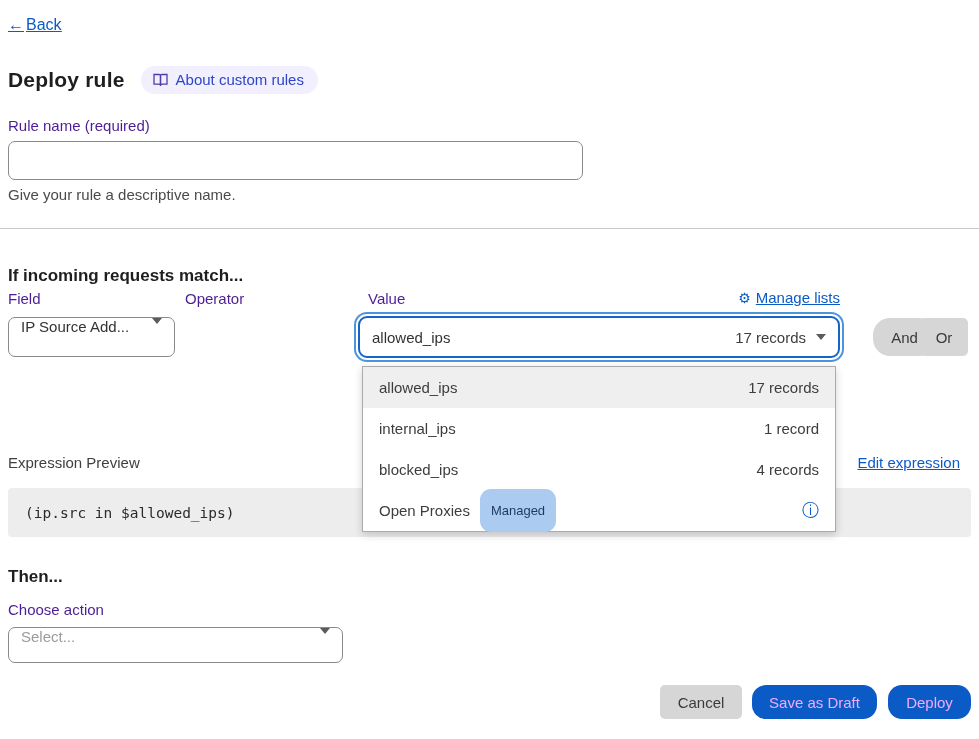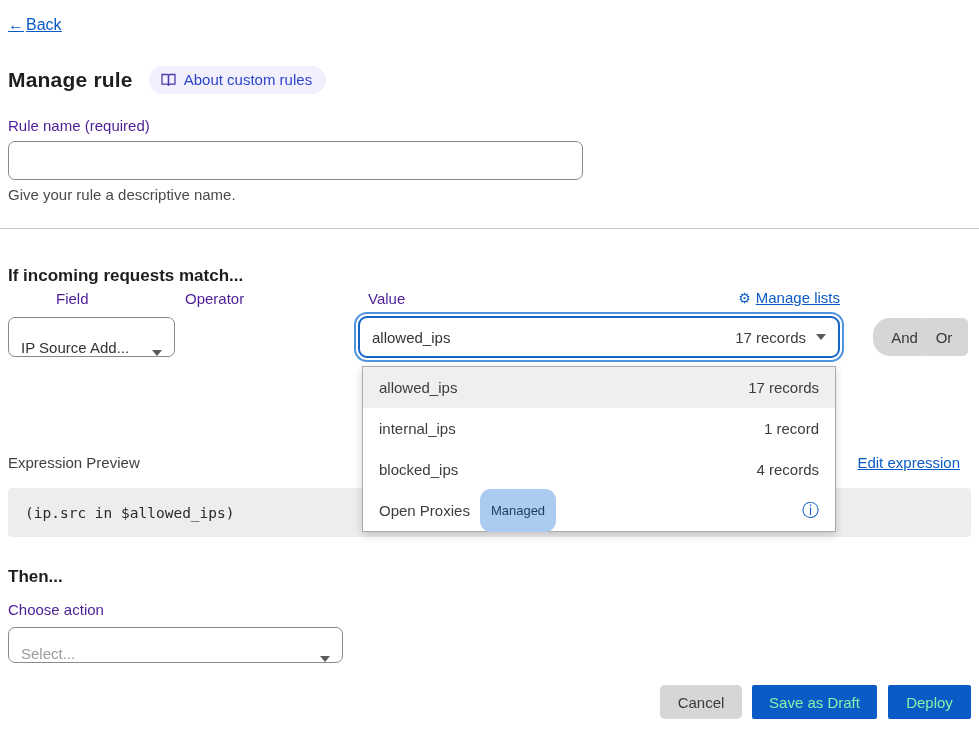--- a/index.html
+++ b/index.html
@@ -27,21 +27,21 @@
                      border:1px solid #8a8a8a; border-radius:7px; font-size:15px; padding:0 12px;
                      font-family:inherit; color:#333; outline:none; }
   .helper { position:absolute; left:8px; top:186px; font-size:15px; color:#4a4a4a; }
 
   .divider { position:absolute; left:0; top:228px; width:979px; height:1px; background:#c9c9c9; }
 
   .section-heading { position:absolute; left:8px; font-size:17px; font-weight:bold; color:#1e1e1e; }
 
   
   .select { position:absolute; height:40px; border:1px solid #8a8a8a; border-radius:7px; background:#fff;
-            display:flex; align-items:flex-end; justify-content:space-between; padding:0 12px;
+            display:flex; align-items:flex-start; justify-content:space-between; padding:0 12px;
             font-size:15px; color:#333; cursor:pointer; }
   .chevron { width:0; height:0; border-left:5px solid transparent; border-right:5px solid transparent;
              border-top:6px solid #5b5b5b; margin-left:10px; flex:none; }
   .select-field    { left:8px;   top:317px; width:167px; }
   .select-operator { left:185px; top:317px; width:167px; }
   .select-value { left:358px; top:316px; width:482px; height:42px; border:2px solid #1565c8; border-radius:9px;
                   box-shadow:0 0 0 2px #ffffff, 0 0 0 4px #4e94dd; display:flex; align-items:center;
                   justify-content:space-between; padding:0 12px; font-size:15px; color:#333; cursor:pointer;
                   position:absolute; background:#fff; }
   .select-value .meta { margin-left:auto; color:#3d3d3d; }
@@ -69,38 +69,38 @@
   
   .expr-label { position:absolute; left:8px; top:454px; font-size:15px; color:#3f3f3f; }
   .edit-expression { position:absolute; top:454px; right:19px; }
   .expr-block { position:absolute; left:8px; top:488px; width:963px; height:49px; background:#ededed;
                 border-radius:4px; display:flex; align-items:center; padding:0 17px; }
   .expr-code { font-family:"DejaVu Sans Mono","Liberation Mono",monospace; font-size:14.5px; color:#2b2b2b; }
 
   .select-action { left:8px; top:627px; width:335px; height:36px; }
 
   
-  .blue-btn { background:#0b5bc7; color:#86efac; border:none; border-radius:2px; font-size:15px;
+  .blue-btn { background:#0b5bc7; color:#f0abfc; border:none; border-radius:14px; font-size:15px;
               font-family:inherit; cursor:pointer; }
   .cancel-btn { position:absolute; left:660px; top:685px; width:82px;  height:34px; }
   .save-draft-btn { position:absolute; left:752px; top:685px; width:125px; height:34px; }
   .deploy-btn { position:absolute; left:888px; top:685px; width:83px;  height:34px; }
 </style>
 </head>
 <body>
 
 <div class="page">
 
   <a class="back link">
     <span class="arrow">←</span>
       <span style="text-decoration:underline;">Back</span>
   </a>
 
   <div class="title-row">
-    <h1 class="page-title">Manage rule</h1>
+    <h1 class="page-title">Deploy rule</h1>
     <div class="about-badge">
       <span style="display:inline-flex;">
         <svg width="15" height="13" viewBox="0 0 15 13">
             <g fill="none" stroke="#4c3fa8" stroke-width="1.3">
               <path d="M1 1.5h5.3c.7 0 1.2.5 1.2 1.2V12c-.4-.6-1-.9-1.7-.9H1z"></path>
               <path d="M14 1.5H8.7c-.7 0-1.2.5-1.2 1.2V12c.4-.6 1-.9 1.7-.9H14z"></path>
             </g>
           </svg>
       </span>
       <span class="label">About custom rules</span>
@@ -108,21 +108,21 @@
   </div>
 
   <div class="field-label" style="top:117px;">Rule name (required)</div>
   <input class="rule-name-input" type="text" value="" style="">
   <div class="helper">Give your rule a descriptive name.</div>
 
   <div class="divider"></div>
 
   <div class="section-heading" style="top:266px;">If incoming requests match...</div>
 
-  <div class="field-label" style="top:290px; left:8px;margin-left:48px;">Field</div>
+  <div class="field-label" style="top:290px; left:8px;">Field</div>
   <div class="field-label" style="top:290px; left:185px;">Operator</div>
   <div class="field-label" style="top:290px; left:368px;">Value</div>
 
   <div class="manage-lists">
     <span class="gear">⚙</span>
     <span class="link">Manage lists</span>
   </div>
 
   <div class="select select-field">
     <span>IP Source Add...</span>

